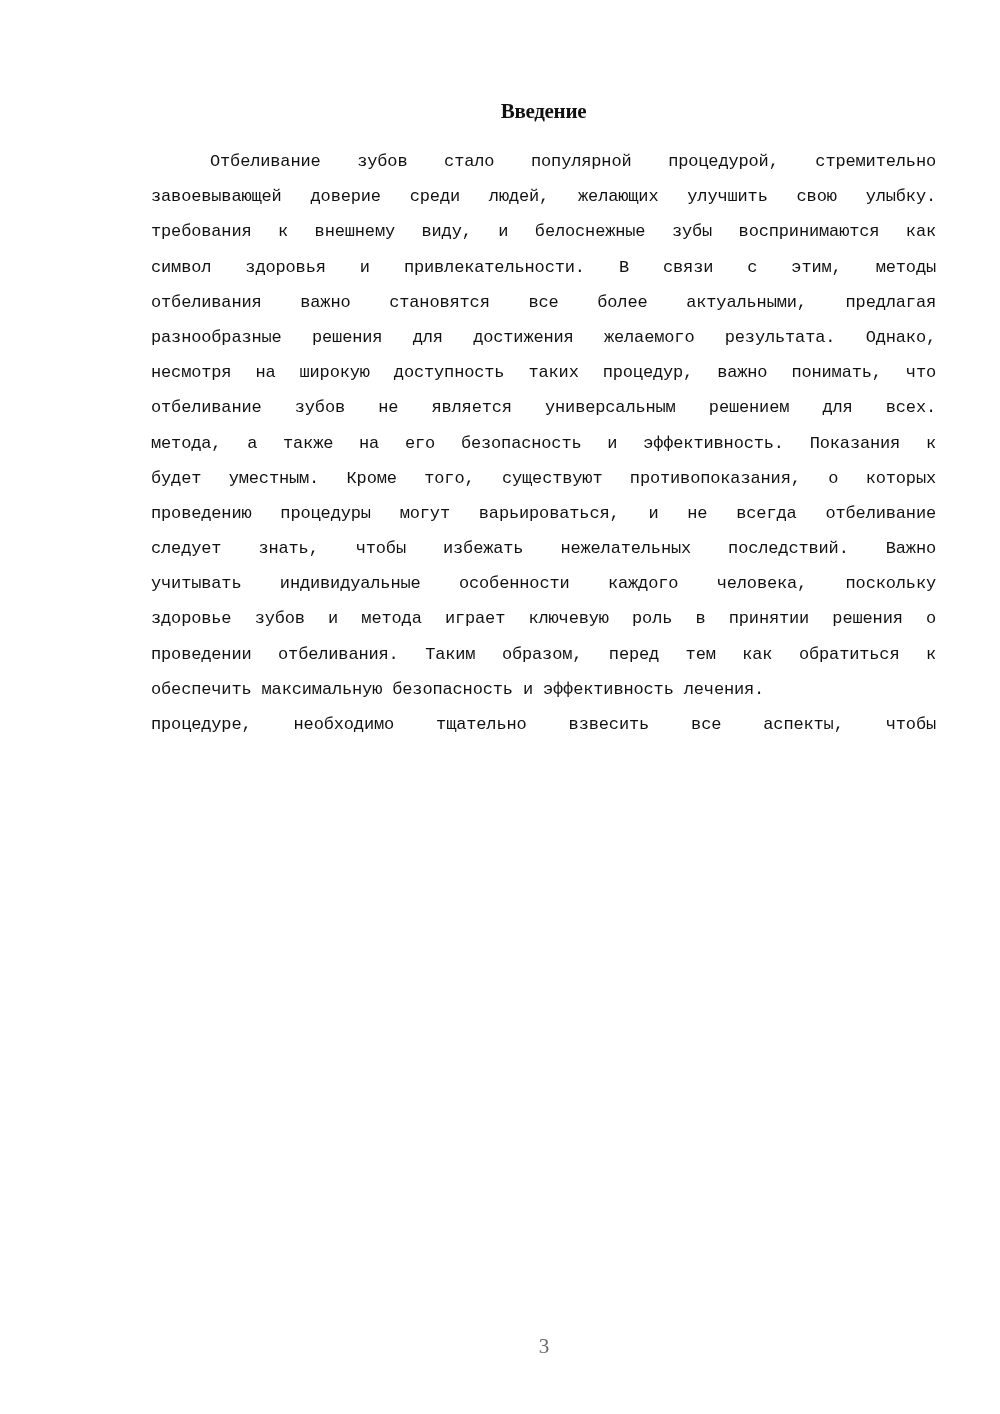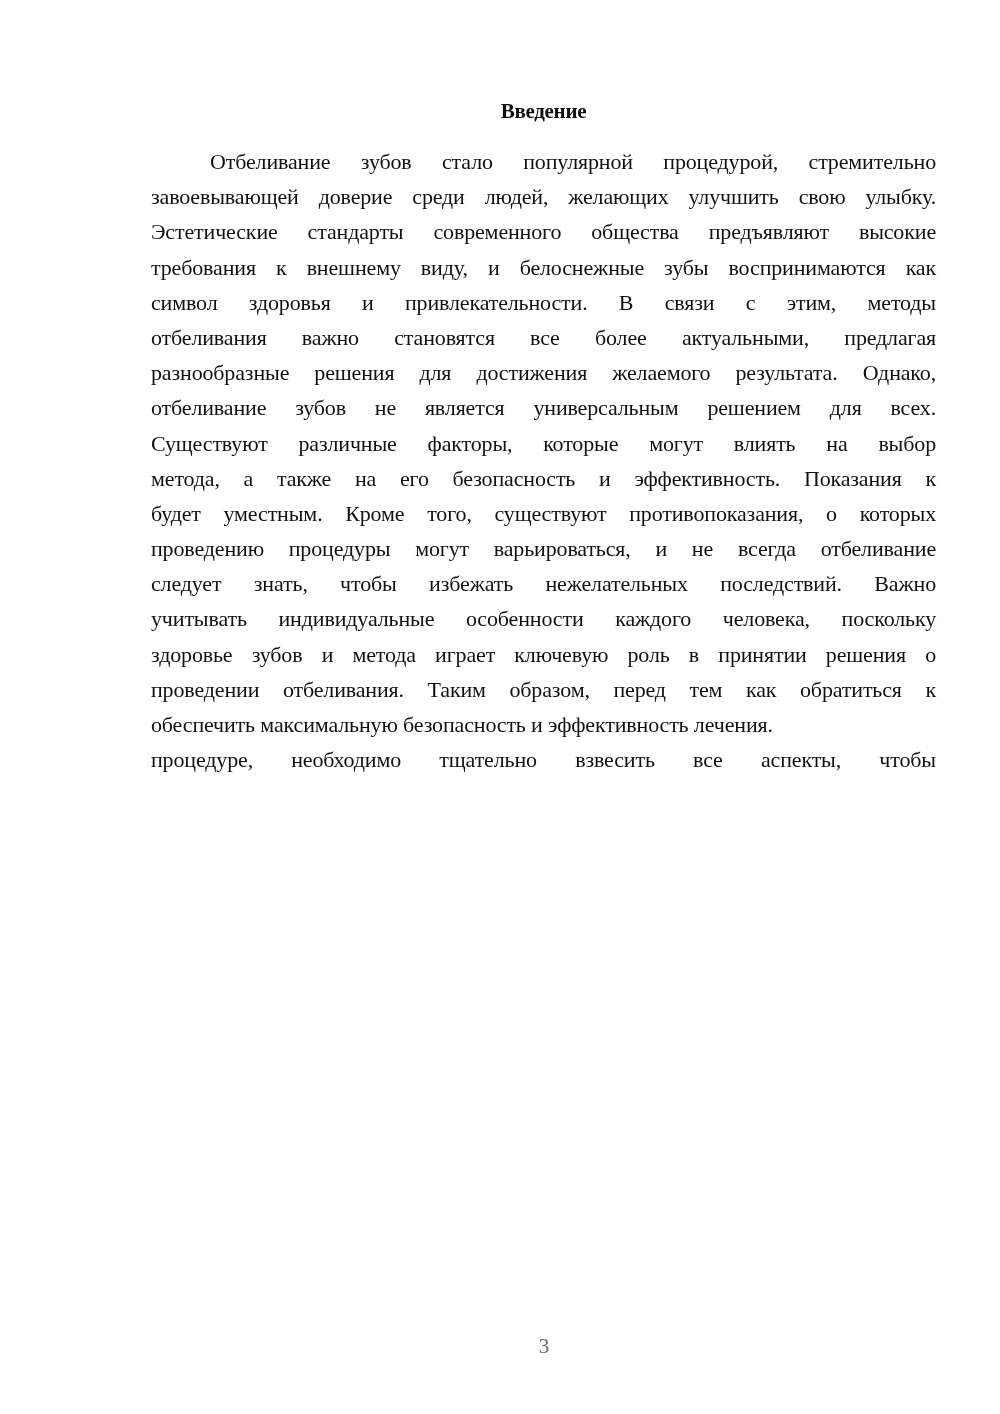--- a/index.html
+++ b/index.html
@@ -37,25 +37,26 @@
     .body-text {
       position: absolute;
       left: 143px;
       top: 144px;
       width: 785px;
     }
     .line {
       display: block;
       height: 35.2px;
       line-height: 35.2px;
-      font-size: 22px;
+      font-size: 17px;
       white-space: nowrap;
       text-align: justify;
       text-align-last: justify;
       letter-spacing: -0.15px;
+      font-family: Liberation Mono, monospace;
     }
     .line.first {
       text-indent: 59px;
     }
     .line.last {
       text-align-last: left;
     }
     .page-number {
       position: absolute;
       left: 0;
@@ -71,27 +72,26 @@
   </style>
 </head>
 <body>
 
 <div class="page">
   <div class="heading">Введение</div>
 
   <div class="body-text">
     <span class="line first">Отбеливание зубов стало популярной процедурой, стремительно</span>
     <span class="line">завоевывающей доверие среди людей, желающих улучшить свою улыбку.</span>
-    <span class="line">Эстетические стандарты современного общества предъявляют высокие</span>
     <span class="line">требования к внешнему виду, и белоснежные зубы воспринимаются как</span>
     <span class="line">символ здоровья и привлекательности. В связи с этим, методы</span>
     <span class="line">отбеливания важно становятся все более актуальными, предлагая</span>
     <span class="line">разнообразные решения для достижения желаемого результата. Однако,</span>
+    <span class="line">несмотря на широкую доступность таких процедур, важно понимать, что</span>
     <span class="line">отбеливание зубов не является универсальным решением для всех.</span>
-    <span class="line">Существуют различные факторы, которые могут влиять на выбор</span>
     <span class="line">метода, а также на его безопасность и эффективность. Показания к</span>
     <span class="line">будет уместным. Кроме того, существуют противопоказания, о которых</span>
     <span class="line">проведению процедуры могут варьироваться, и не всегда отбеливание</span>
     <span class="line">следует знать, чтобы избежать нежелательных последствий. Важно</span>
     <span class="line">учитывать индивидуальные особенности каждого человека, поскольку</span>
     <span class="line">здоровье зубов и метода играет ключевую роль в принятии решения о</span>
     <span class="line">проведении отбеливания. Таким образом, перед тем как обратиться к</span>
     <span class="line last">обеспечить максимальную безопасность и эффективность лечения.</span>
     <span class="line">процедуре, необходимо тщательно взвесить все аспекты, чтобы</span>
   </div>

